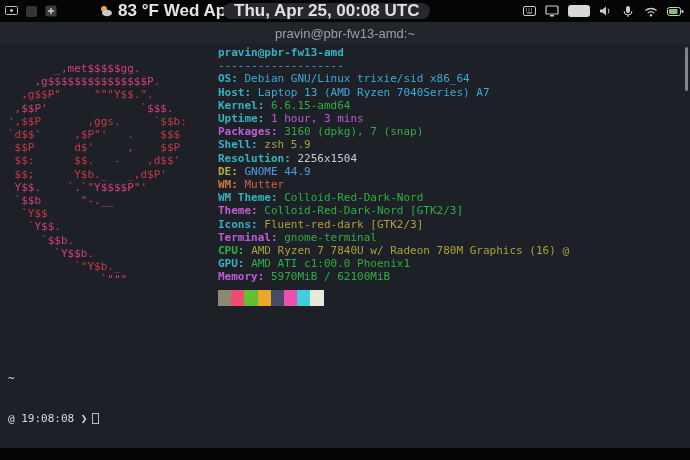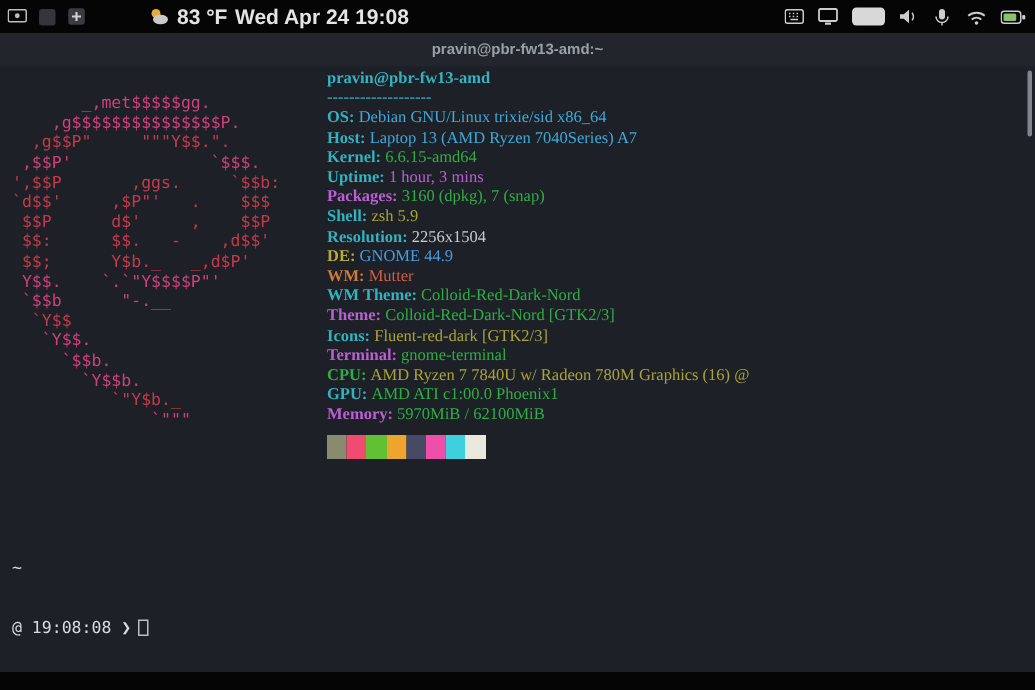--- a/index.html
+++ b/index.html
@@ -2,41 +2,41 @@
 <html><head>
 <meta charset="utf-8">
 <style>
   * { margin:0; padding:0; box-sizing:border-box; }
   html,body { width:690px; height:460px; background:#000; overflow:hidden;
               font-family:"Liberation Sans", sans-serif; }
   .screen { position:relative; width:690px; height:460px; background:#000; }
 
   
   .topbar { position:absolute; top:0; left:0; right:0; height:22px; background:#050505;
-            color:#e4e4e4; font-size:14px; z-index:5; }
+            color:#e4e4e4; font-size:17px; z-index:5; }
   .tb-left { position:absolute; left:5px; top:0; height:22px; display:flex; align-items:center; gap:8px; }
   .tb-weather { position:absolute; left:99px; top:0; height:22px; display:flex; align-items:center;
                 gap:5px; font-weight:bold; }
   .tb-utc { position:absolute; left:223px; top:3px; height:16px; padding:0 11px; background:#26282d;
             border-radius:9px; display:flex; align-items:center; font-weight:bold; color:#e0e0e0; }
   .tb-right { position:absolute; right:6px; top:0; height:22px; display:flex; align-items:center; gap:9px; }
   .tb-icon { display:flex; align-items:center; }
   .dark-square { width:11px; height:11px; background:#34363a; border-radius:2px; }
   .rec-pill { width:22px; height:12px; background:#d8d8d8; border-radius:3px; }
 
   
   .terminal-window { position:absolute; top:22px; left:0; right:0; bottom:12px; background:#1d2026; }
   .headerbar { position:absolute; top:0; left:0; right:0; height:22px; background:#22252b;
                display:flex; align-items:center; justify-content:center; }
-  .headerbar .title { color:#9aa0a8; font-size:10px; font-weight:bold; }
+  .headerbar .title { color:#9aa0a8; font-size:13px; font-weight:normal; }
 
   .term-body { position:absolute; top:22px; left:0; right:0; bottom:0;
                font-family:"DejaVu Sans Mono", monospace; font-size:11px; line-height:13.2px; }
   #ascii-art   { position:absolute; left:8px;   top:18px;  white-space:pre; }
-  #fetch-info  { position:absolute; left:218px; top:2px;  white-space:pre;font-family:Liberation Serif, serif; }
+  #fetch-info  { position:absolute; left:218px; top:2px;  white-space:pre; }
   #fetch-info div { min-height:13.2px; }
   #palette { position:absolute; left:218px; top:246px; display:flex; }
   .swatch { width:13.2px; height:16px; }
   .prompt { position:absolute; left:8px; top:302px; white-space:pre; color:#d8dce2; }
   .cursor { display:inline-block; width:7px; height:11px; border:1px solid #b9bec6;
             vertical-align:-2px; margin-left:5px; }
   .scrollbar { position:absolute; right:2px; top:3px; width:3px; height:44px;
                background:#81868e; border-radius:2px; }
 
   .bottom-strip { position:absolute; left:0; right:0; bottom:0; height:12px; background:#050506; }
@@ -70,20 +70,23 @@
       <span class="tb-icon">
         <svg width="14" height="12">
             <circle cx="5" cy="4" r="3" fill="#e6ac3f"></circle>
             <ellipse cx="8" cy="8" rx="5" ry="3.2" fill="#c9c9c9"></ellipse>
           </svg>
       </span>
       <span>83 °F</span>
       <span>Wed Apr 24 19:08</span>
     </div>
 
+    <div class="tb-utc">
+      <span>Thu, Apr 25, 00:08 UTC</span>
+    </div>
 
     <div class="tb-right">
       <span class="tb-icon">
         <svg width="13" height="10">
             <rect x="0.5" y="0.5" width="12" height="9" rx="1.5" fill="none" stroke="#cdcdcd"></rect>
             <path d="M3 3h1M5.5 3h1M8 3h1M3 5h1M5.5 5h1M8 5h1M4 7h5" stroke="#cdcdcd"></path>
           </svg>
       </span>
       <span class="tb-icon">
         <svg width="14" height="12">

